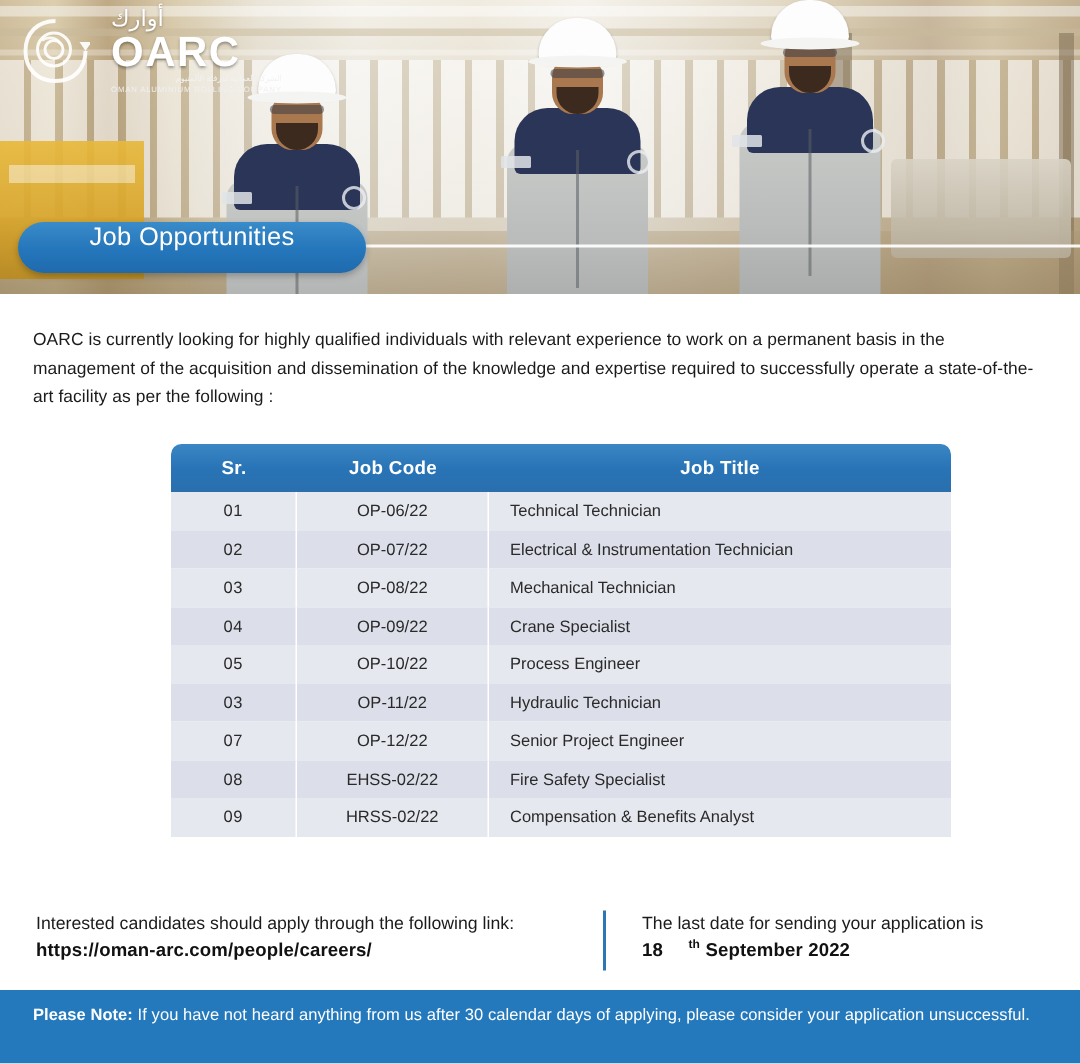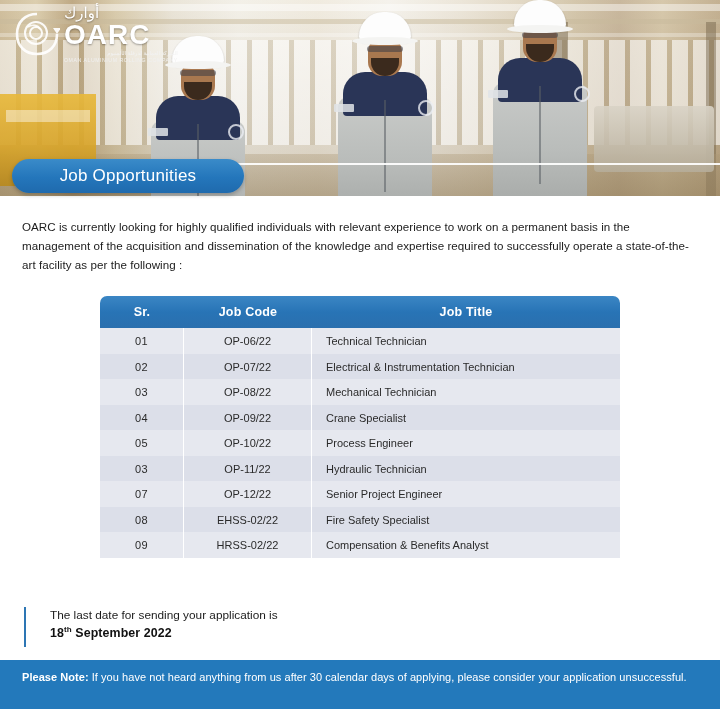--- a/index.html
+++ b/index.html
@@ -204,21 +204,21 @@
     background: rgba(255,255,255,0.92);
   }
 
   
   .logo-block {
     position: absolute;
     top: 6px; left: 14px;
     width: 138px; height: 56px;
     display: flex;
     align-items: center;
-    gap: 4px;
+    gap: 14px;
     z-index: 6;
   }
   .logo-mark {
     position: relative;
     width: 46px; height: 46px;
     flex: 0 0 46px;
   }
   .logo-text { padding-top: 1px; }
   .logo-ar {
     font-size: 15px;
@@ -249,27 +249,26 @@
     color: #f0f0f0;
     letter-spacing: 0.55px;
     line-height: 1.3;
     white-space: nowrap;
   }
 
   
   .pill {
     position: absolute;
     left: 12px;
-    top: 159px;
+    top: 148px;
     width: 232px;
     height: 34px;
     background: linear-gradient(to bottom, #3a8bc9 0%, #2476bb 55%, #1f6aad 100%);
     border-radius: 18px;
     display: flex;
-    align-items: center;
     justify-content: center;
     box-shadow: 0 2px 4px rgba(0,0,0,0.25);
     z-index: 7;
   }
   .pill span {
     color: #ffffff;
     font-size: 17px;
     letter-spacing: 0.2px;
   }
 
@@ -287,20 +286,21 @@
   
   .table-wrap {
     margin: 22px auto 0;
     width: 520px;
   }
   table.jobs {
     width: 520px;
     border-collapse: separate;
     border-spacing: 0;
     table-layout: fixed;
+    margin-left: 14px;
   }
   table.jobs thead th {
     background: linear-gradient(to bottom, #3b86c4 0%, #2874b6 50%, #2a6fae 100%);
     color: #ffffff;
     font-size: 12.5px;
     font-weight: bold;
     height: 32px;
     letter-spacing: 0.2px;
   }
   table.jobs thead th:first-child { border-radius: 7px 0 0 0; }
@@ -347,21 +347,21 @@
     color: #1b1b1b;
     line-height: 1.55;
   }
   .apply-strong {
     font-size: 12.4px;
     font-weight: bold;
     color: #111111;
     line-height: 1.55;
     letter-spacing: 0.1px;
   }
-  .apply-strong sup { font-size: 8px; vertical-align: super; }
+  .apply-strong sup { font-size: 8px; vertical-align: super; padding-left: 17px; }
 
   
   .note-bar {
     position: absolute;
     left: 0; right: 0; bottom: 0;
     height: 49px;
     background: #2379bb;
     padding: 9px 22px 0 22px;
   }
   .note-text {
@@ -507,20 +507,24 @@
             <tr>
               <td class="cell-sr">09</td>
               <td class="cell-code">HRSS-02/22</td>
               <td class="cell-title">Compensation &amp; Benefits Analyst</td>
             </tr>
           </tbody>
       </table>
     </div>
 
     <div class="apply">
+      <div class="apply-left">
+        <div class="apply-line">Interested candidates should apply through the following link:</div>
+        <div class="apply-strong">https://oman-arc.com/people/careers/</div>
+      </div>
       <div class="apply-divider"></div>
       <div class="apply-right">
         <div class="apply-line">The last date for sending your application is</div>
         <div class="apply-strong">
           <span>18</span><sup>th</sup><span> September 2022</span>
         </div>
       </div>
     </div>
   </div>
 

